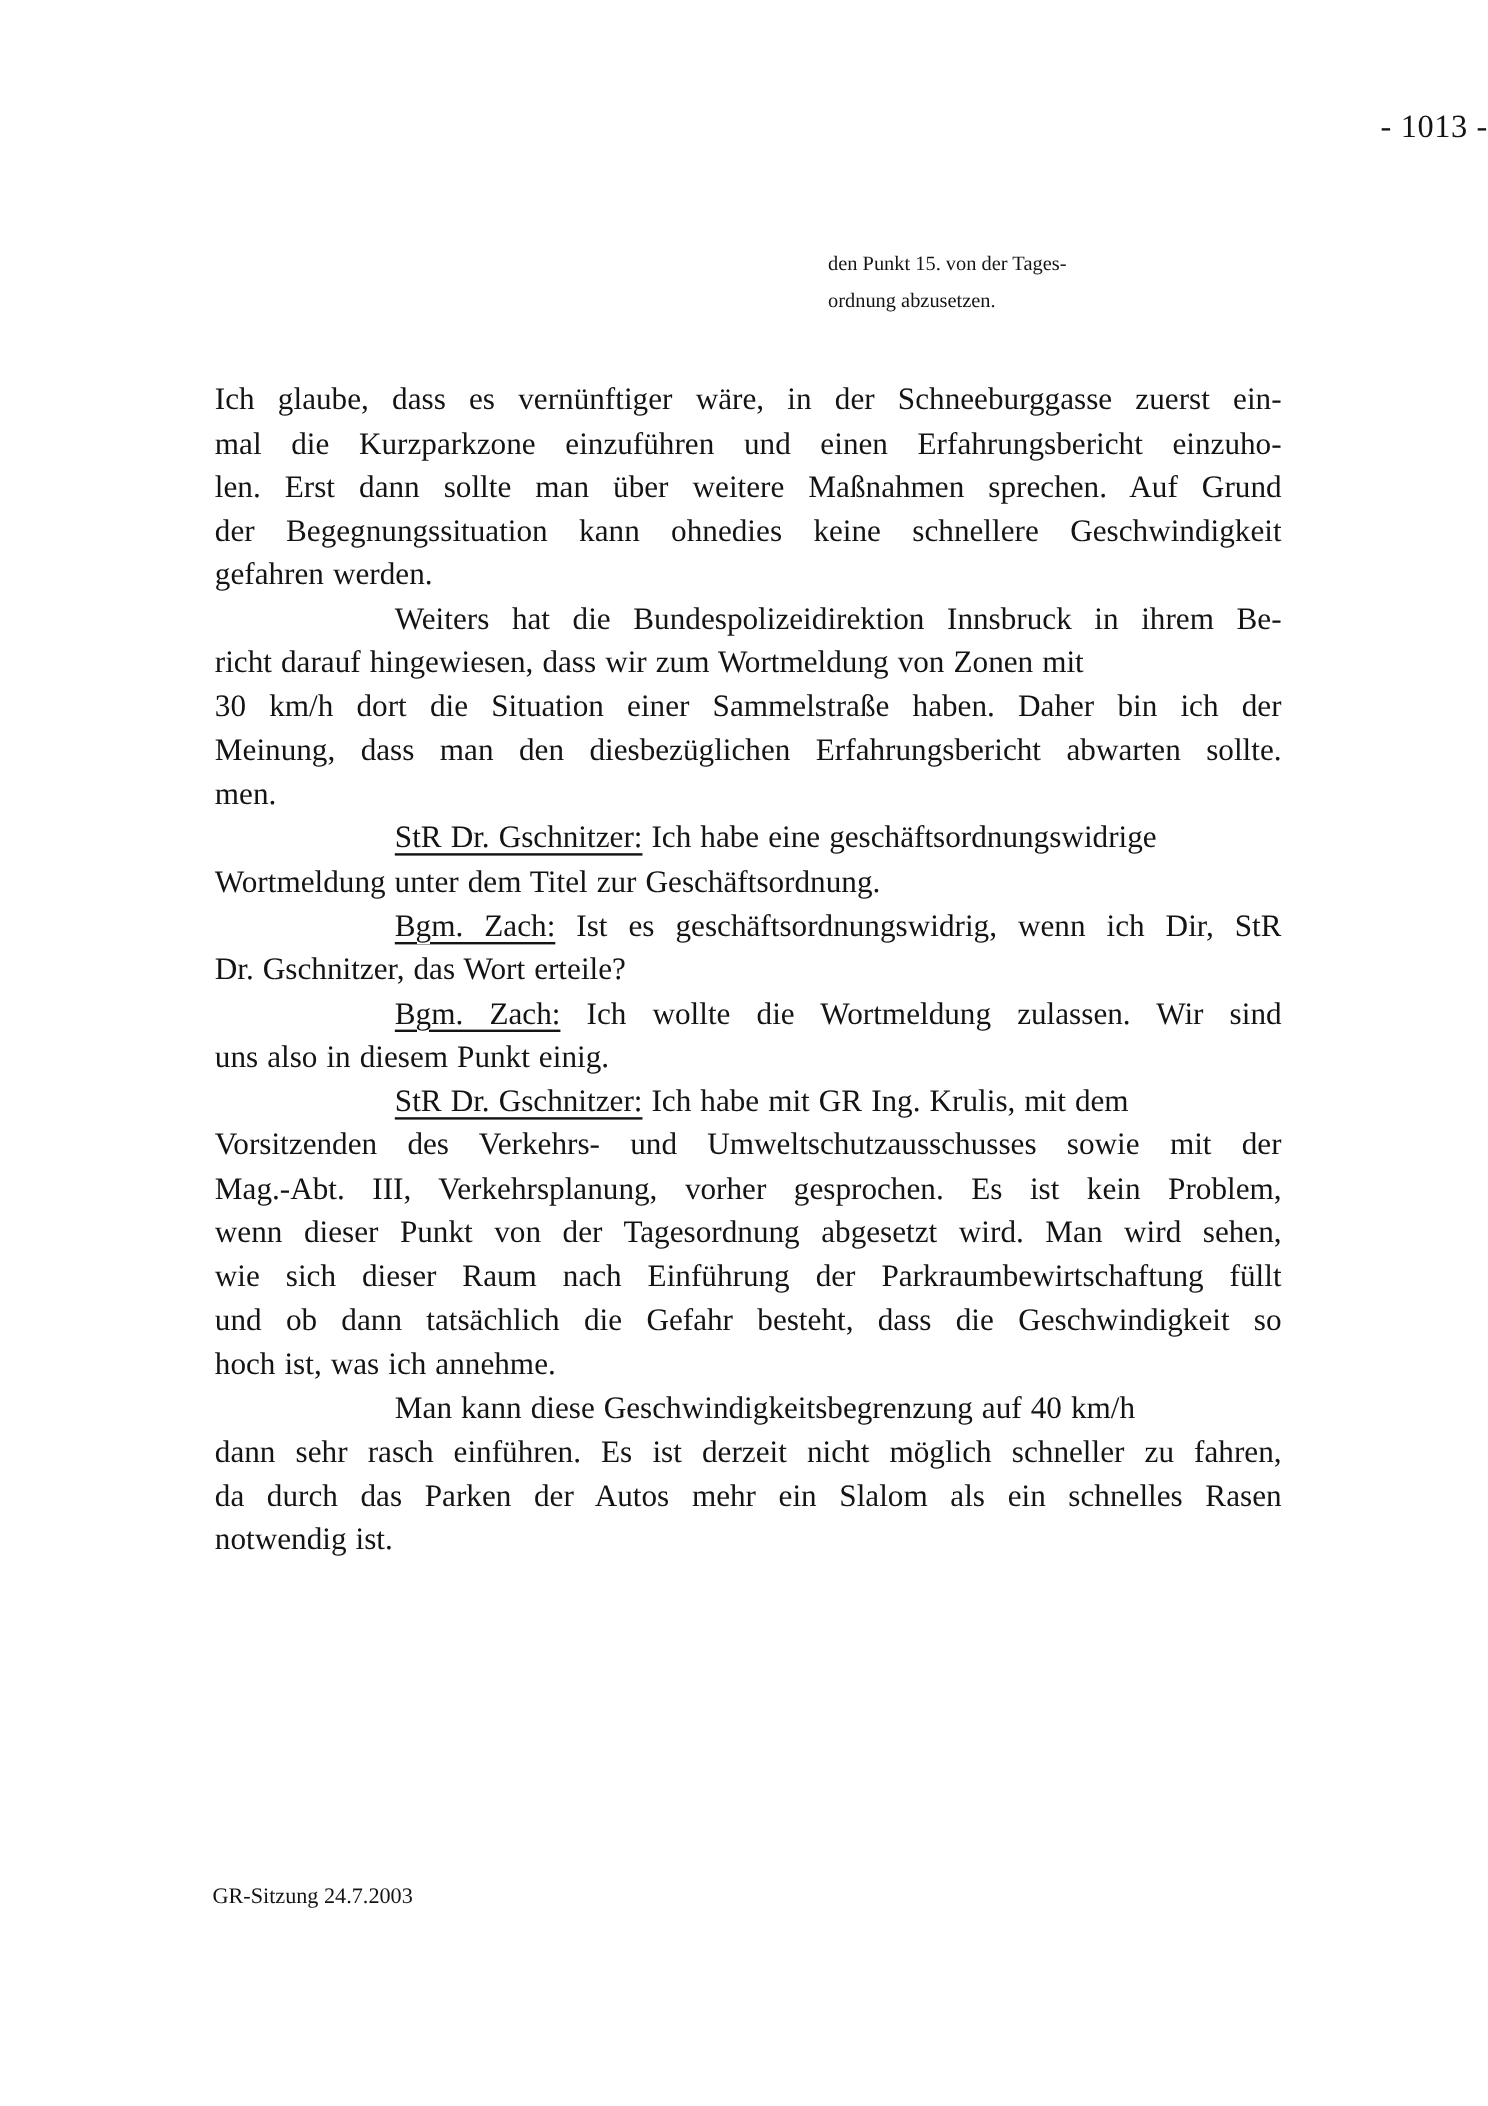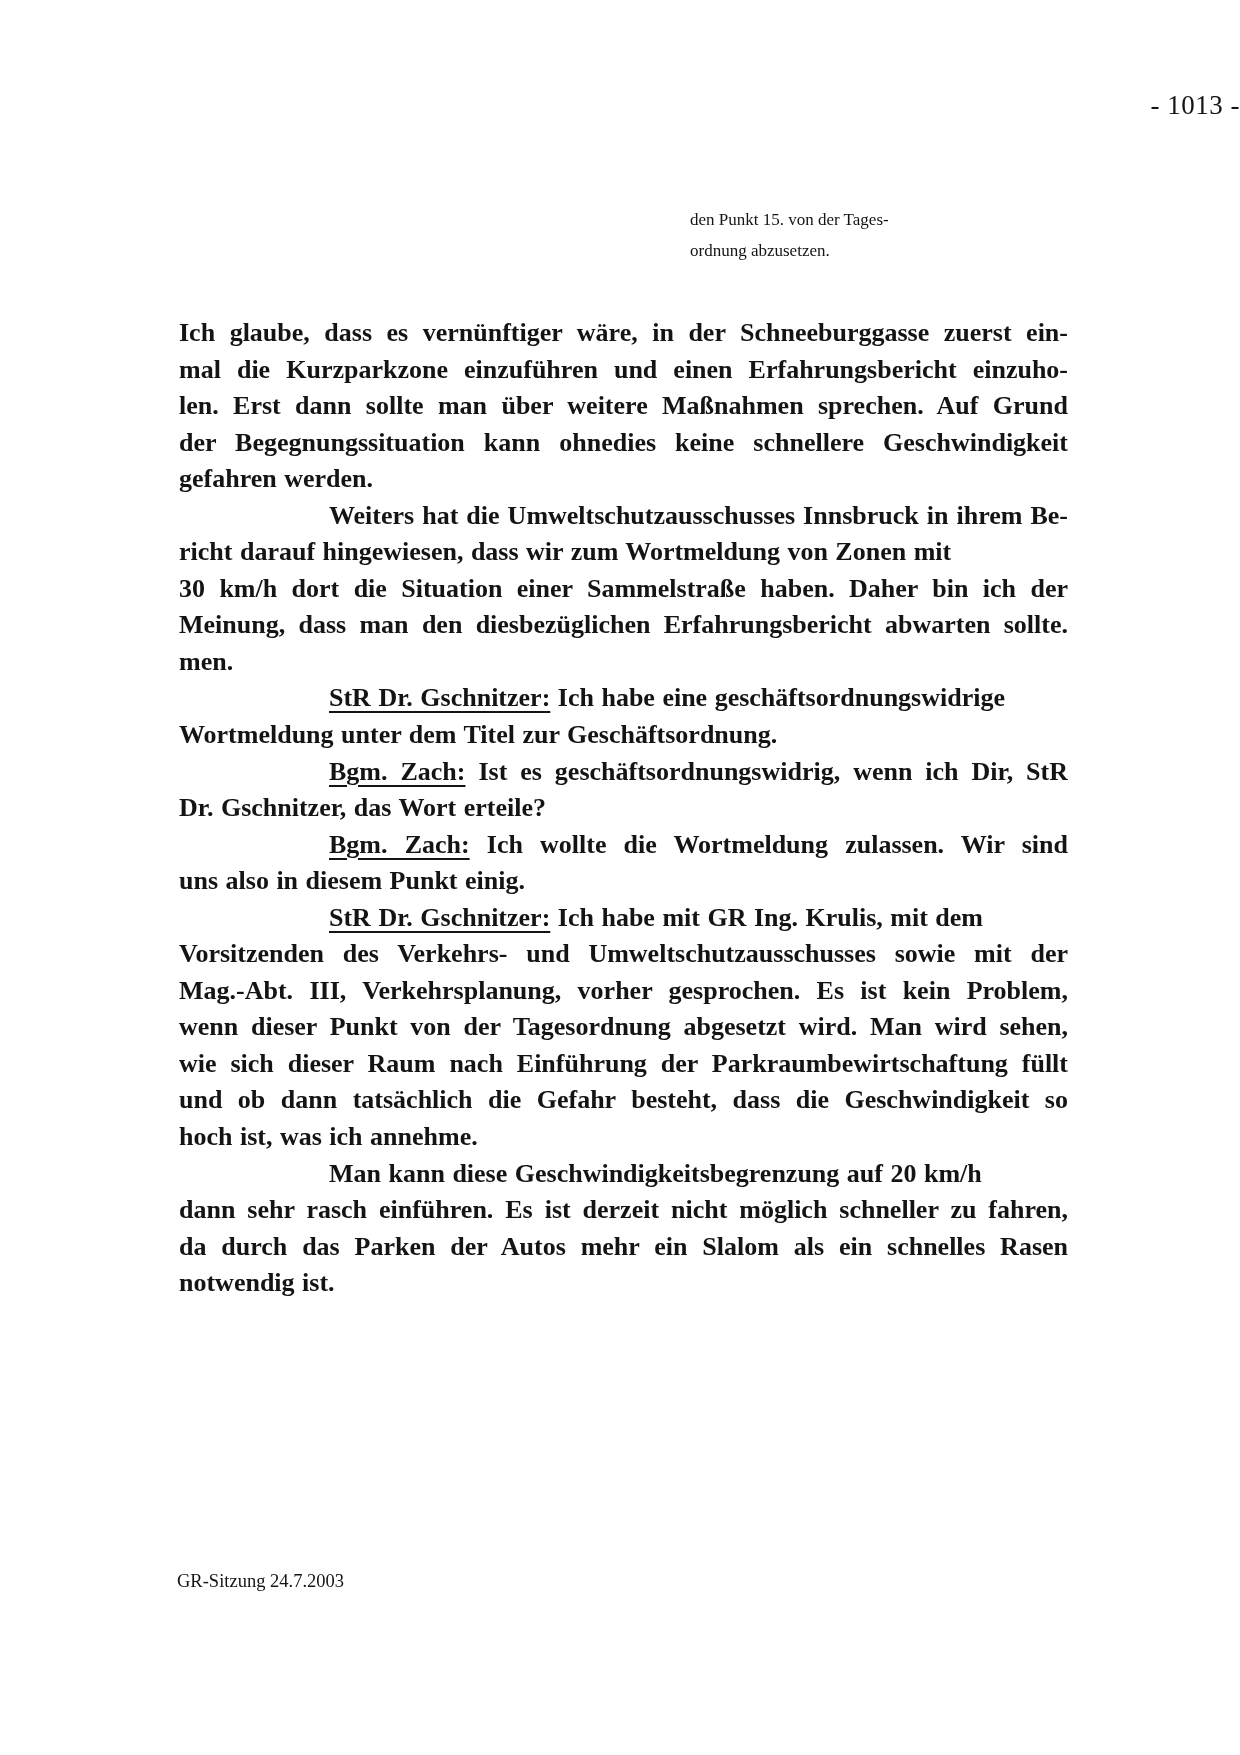--- a/index.html
+++ b/index.html
@@ -28,21 +28,20 @@
     left: 690px; top: 204px;
     font-size: 17px; line-height: 31px;
     white-space: nowrap;
   }
   .transcript {
     position: absolute;
     left: 179px; top: 315px;
     width: 889px;
     font-size: 26px; line-height: 36.55px;
     word-spacing: 1px;
-    font-weight: bold;
   }
   .para { margin: 0; }
   .ln {
     height: 36.55px;
     overflow: hidden;
     white-space: nowrap;
     text-align: left;
   }
   .ln.j {
     white-space: normal;
@@ -81,21 +80,21 @@
 
   <div class="transcript">
       <div class="para">
         <div class="ln j">Ich glaube, dass es vernünftiger wäre, in der Schneeburggasse zuerst ein-</div>
         <div class="ln j">mal die Kurzparkzone einzuführen und einen Erfahrungsbericht einzuho-</div>
         <div class="ln j">len. Erst dann sollte man über weitere Maßnahmen sprechen. Auf Grund</div>
         <div class="ln j">der Begegnungssituation kann ohnedies keine schnellere Geschwindigkeit</div>
         <div class="ln">gefahren werden.</div>
       </div>
       <div class="para">
-        <div class="ln j ind">Weiters hat die Umweltschutzausschusses Innsbruck in ihrem Be-</div>
+        <div class="ln j ind">Weiters hat die Bundespolizeidirektion Innsbruck in ihrem Be-</div>
         <div class="ln">richt darauf hingewiesen, dass wir zum Wortmeldung von Zonen mit</div>
         <div class="ln j">30 km/h dort die Situation einer Sammelstraße haben. Daher bin ich der</div>
         <div class="ln j">Meinung, dass man den diesbezüglichen Erfahrungsbericht abwarten sollte.</div>
       </div>
       <div class="para">
         <div class="ln">men.</div>
       </div>
       <div class="para">
         <div class="ln ind"><span class="speaker">StR Dr. Gschnitzer:</span> Ich habe eine geschäftsordnungswidrige</div>
         <div class="ln">Wortmeldung unter dem Titel zur Geschäftsordnung.</div>
@@ -111,21 +110,21 @@
       <div class="para">
         <div class="ln ind"><span class="speaker">StR Dr. Gschnitzer:</span> Ich habe mit GR Ing. Krulis, mit dem</div>
         <div class="ln j">Vorsitzenden des Verkehrs- und Umweltschutzausschusses sowie mit der</div>
         <div class="ln j">Mag.-Abt. III, Verkehrsplanung, vorher gesprochen. Es ist kein Problem,</div>
         <div class="ln j">wenn dieser Punkt von der Tagesordnung abgesetzt wird. Man wird sehen,</div>
         <div class="ln j">wie sich dieser Raum nach Einführung der Parkraumbewirtschaftung füllt</div>
         <div class="ln j">und ob dann tatsächlich die Gefahr besteht, dass die Geschwindigkeit so</div>
         <div class="ln">hoch ist, was ich annehme.</div>
       </div>
       <div class="para">
-        <div class="ln ind">Man kann diese Geschwindigkeitsbegrenzung auf 20 km/h</div>
+        <div class="ln ind">Man kann diese Geschwindigkeitsbegrenzung auf 40 km/h</div>
         <div class="ln j">dann sehr rasch einführen. Es ist derzeit nicht möglich schneller zu fahren,</div>
         <div class="ln j">da durch das Parken der Autos mehr ein Slalom als ein schnelles Rasen</div>
         <div class="ln">notwendig ist.</div>
       </div>
     </div>
 
   <div class="page-footer">GR-Sitzung 24.7.2003</div>
 
 </div>
 

